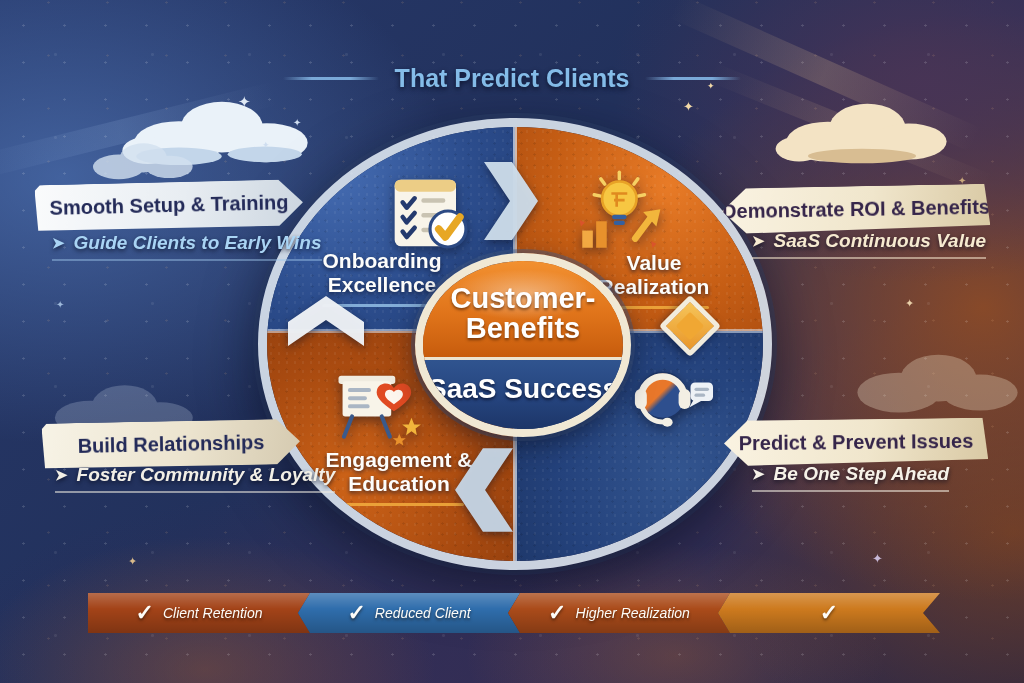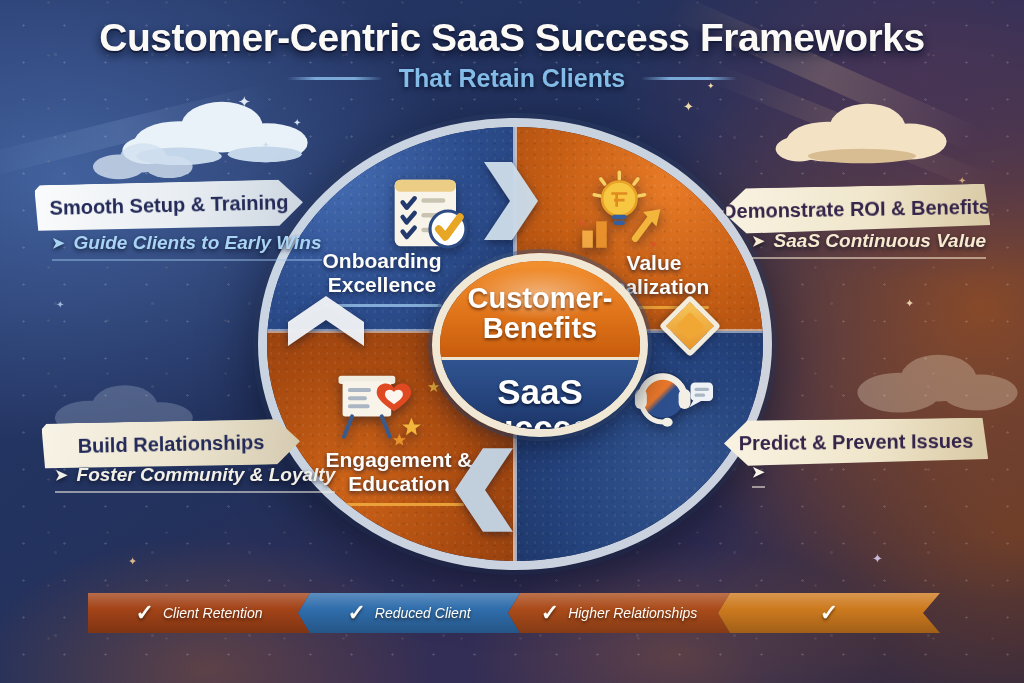--- a/index.html
+++ b/index.html
@@ -63,35 +63,35 @@
     background:rgba(222,230,240,.7); }
   .div-h { position:absolute; top:calc(47% - 2px); left:0; height:4px; width:100%;
     background:rgba(222,230,240,.55); }
 
   .q-icon { position:absolute; filter:drop-shadow(0 4px 6px rgba(10,15,35,.5)); }
   .q-label { position:absolute; text-align:center; font-weight:bold; font-size:21px;
     color:#fdfdfb; line-height:1.15; text-shadow:0 2px 4px rgba(14,20,46,.75); }
   .q-underline { height:3px; border-radius:2px; margin:7px auto 0; width:72%; opacity:.9; }
 
   
-  .medallion { position:absolute; left:165px; top:126px; width:216px; height:184px;
+  .medallion { position:absolute; left:148px; top:126px; width:216px; height:184px;
     border-radius:50%; border:8px solid #f0e8d4;
     box-shadow:0 8px 26px rgba(8,12,32,.55), 0 0 0 4px rgba(70,95,140,.45), inset 0 0 14px rgba(60,30,5,.4);
     overflow:hidden; }
   .med-top { position:absolute; top:0; left:0; width:100%; height:57%;
     background:linear-gradient(180deg,#f29030 0%, #e0741a 55%, #c75c0d 100%); }
   .med-bottom { position:absolute; bottom:0; left:0; width:100%; height:43%;
     background:linear-gradient(180deg,#30548f 0%, #25447e 55%, #1d3668 100%);
     border-top:3px solid #ece4d0; }
   .med-gloss { position:absolute; left:14%; top:5%; width:72%; height:30%; border-radius:50%;
     background:radial-gradient(ellipse at center, rgba(255,255,255,.4), rgba(255,255,255,0) 70%); }
   .med-text { position:absolute; width:100%; text-align:center; font-weight:bold; color:#ffffff;
     text-shadow:0 2px 3px rgba(60,25,5,.6); line-height:1.04; }
   .med-l12 { top:22px; font-size:29px; }
-  .med-l3  { top:113px; font-size:35px; text-shadow:0 2px 3px rgba(8,14,38,.75); }
+  .med-l3  { top:113px; font-size:28px; text-shadow:0 2px 3px rgba(8,14,38,.75); }
 
   
   .chev { position:absolute; filter:drop-shadow(0 3px 4px rgba(10,14,34,.5)); }
   .diamond { position:absolute; left:668px; top:304px; width:44px; height:44px;
     transform:rotate(45deg); background:linear-gradient(135deg,#f6c55a,#e8962a);
     border:5px solid #f2ecdc; box-shadow:0 3px 8px rgba(10,14,34,.5);
     border-radius:4px; }
   .diamond-core { position:absolute; inset:7px; background:#f0a733; border-radius:2px; }
 
   
@@ -191,24 +191,23 @@
   <span class="sparkle" style="left:293px;top:118px;color:#cfdef0;font-size:10px;">✦</span>
   <span class="sparkle" style="left:262px;top:141px;color:#cfdef0;font-size:9px;">✦</span>
   <span class="sparkle" style="left:683px;top:100px;color:#f2d9a8;font-size:13px;">✦</span>
   <span class="sparkle" style="left:707px;top:82px;color:#f2d9a8;font-size:9px;">✦</span>
   <span class="sparkle" style="left:905px;top:298px;color:#e8cfa8;font-size:11px;">✦</span>
   <span class="sparkle" style="left:128px;top:556px;color:#d8b98a;font-size:11px;">✦</span>
   <span class="sparkle" style="left:872px;top:552px;color:#c8b9d8;font-size:13px;">✦</span>
   <span class="sparkle" style="left:958px;top:176px;color:#caa87c;font-size:10px;">✦</span>
   <span class="sparkle" style="left:56px;top:300px;color:#9db8da;font-size:10px;">✦</span>
 
-  <div class="title">Customer-Centric SaaS Success Frameworks</div>
   <div class="subtitle-row">
     <div class="sub-dash"></div>
-    <div class="subtitle">That Retain Clients</div>
+    <div class="subtitle">That Predict Clients</div>
     <div class="sub-dash"></div>
   </div>
 
   <div class="wheel">
     <div class="wheel-inner">
       <div class="quad tl"></div>
       <div class="quad tr"></div>
       <div class="quad bl"></div>
       <div class="quad br"></div>
       <div class="div-v"></div>
@@ -345,32 +344,33 @@
   <div class="callout-sub sub-bl">
     <span class="c-arrow">➤</span>
     <span>Foster Community &amp; Loyalty</span>
   </div>
 
   <div class="ribbon right-side rib-br">
     <span>Predict &amp; Prevent Issues</span>
   </div>
   <div class="callout-sub sub-br">
     <span class="c-arrow">➤</span>
+    <span>Be One Step Ahead</span>
   </div>
 
   <div class="banner">
     <div class="seg seg1" style="background-color: rgb(163, 67, 24);">
       <span class="check">✓</span>
       <span class="seg-label">Client Retention</span>
     </div>
     <div class="seg seg2" style="background-color: rgb(47, 109, 172);">
       <span class="check">✓</span>
       <span class="seg-label">Reduced Client</span>
     </div>
     <div class="seg seg3" style="background-color: rgb(170, 75, 26);">
       <span class="check">✓</span>
-      <span class="seg-label">Higher Relationships</span>
+      <span class="seg-label">Higher Realization</span>
     </div>
     <div class="seg seg4" style="background-color: rgb(205, 122, 30);">
       <span class="check">✓</span>
     </div>
   </div>
 </div>
 
 </body></html>

